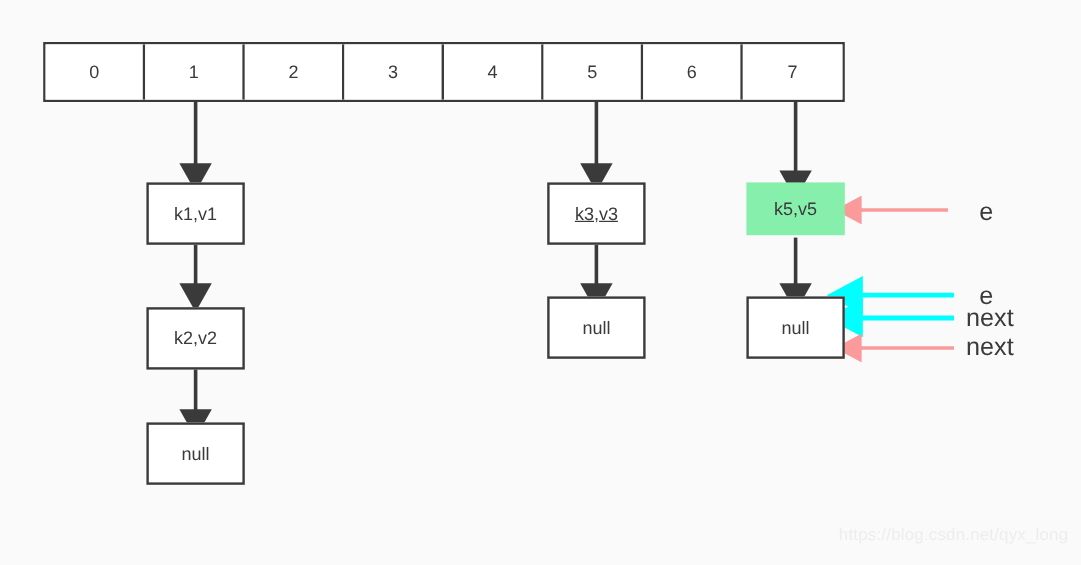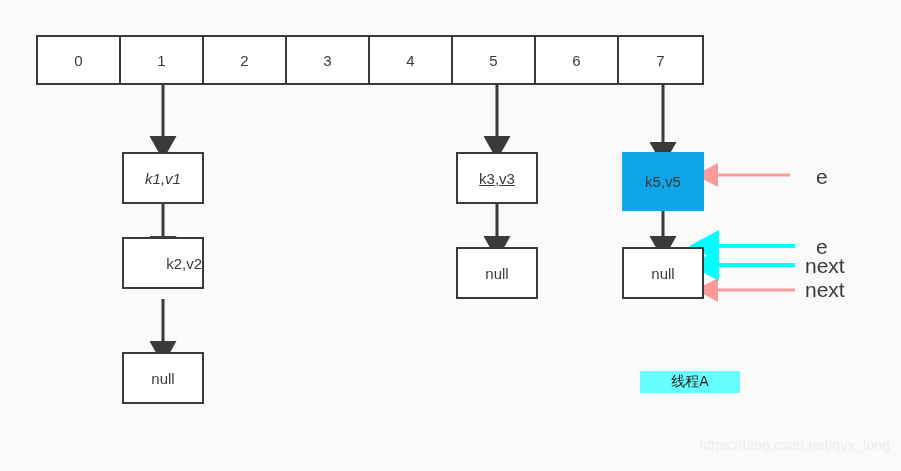--- a/index.html
+++ b/index.html
@@ -36,23 +36,23 @@
   .node{
     position:absolute;
     width:82px;height:52px;
     box-sizing:border-box;
     border:2px solid #3a3a3a;
     background:#ffffff;
     display:flex;align-items:center;justify-content:center;
     font-size:15px;color:#3a3a3a;
   }
   .node.pink{
-    background:#0ea5e9;
+    background:#86efac;
     border:none;
-    height:59px;
+    height:44px;
   }
 
   
   svg.overlay{position:absolute;left:0;top:0;width:901px;height:471px;pointer-events:none;}
 
   
   .ptr-label{
     position:absolute;
     font-size:21px;
     color:#3a3a3a;
@@ -139,24 +139,24 @@
 
     <line x1="790" y1="175" x2="715" y2="175" stroke="#fb9a9a" stroke-width="3" marker-end="url(#arrowPink)"></line>
 
     <line x1="795" y1="246" x2="715" y2="246" stroke="#00ffff" stroke-width="4" marker-end="url(#arrowCyan)"></line>
 
     <line x1="795" y1="265" x2="715" y2="265" stroke="#00ffff" stroke-width="4" marker-end="url(#arrowCyan)"></line>
 
     <line x1="795" y1="290" x2="715" y2="290" stroke="#fb9a9a" stroke-width="3" marker-end="url(#arrowPink)"></line>
   </svg>
 
-  <div class="node" style="left:122px;top:152px;font-style:italic;">
+  <div class="node" style="left:122px;top:152px;">
     <span>k1,v1</span>
   </div>
-  <div class="node" style="left:122px;top:237px;justify-content:flex-end;">
+  <div class="node" style="left:122px;top:256px;">
     <span>k2,v2</span>
   </div>
   <div class="node" style="left:122px;top:352px;">
     <span>null</span>
   </div>
 
   <div class="node" style="left:456px;top:152px;text-decoration:underline;">
     <span>k3,v3</span>
   </div>
   <div class="node" style="left:456px;top:247px;">
@@ -169,20 +169,17 @@
   <div class="node" style="left:622px;top:247px;">
     <span>null</span>
   </div>
 
   <div class="ptr-label" style="left:816px;top:166px;">e</div>
   <div class="ptr-label" style="left:816px;top:236px;">e</div>
   <div class="ptr-label" style="left:805px;top:255px;">next</div>
   <div class="ptr-label" style="left:805px;top:279px;">next</div>
 
   <div class="legend">
-    <div class="legend-row cyan">
-      <span>线程A</span>
-    </div>
   </div>
 
   <div class="watermark">https://blog.csdn.net/qyx_long</div>
 
 </div>
 
 </body></html>

